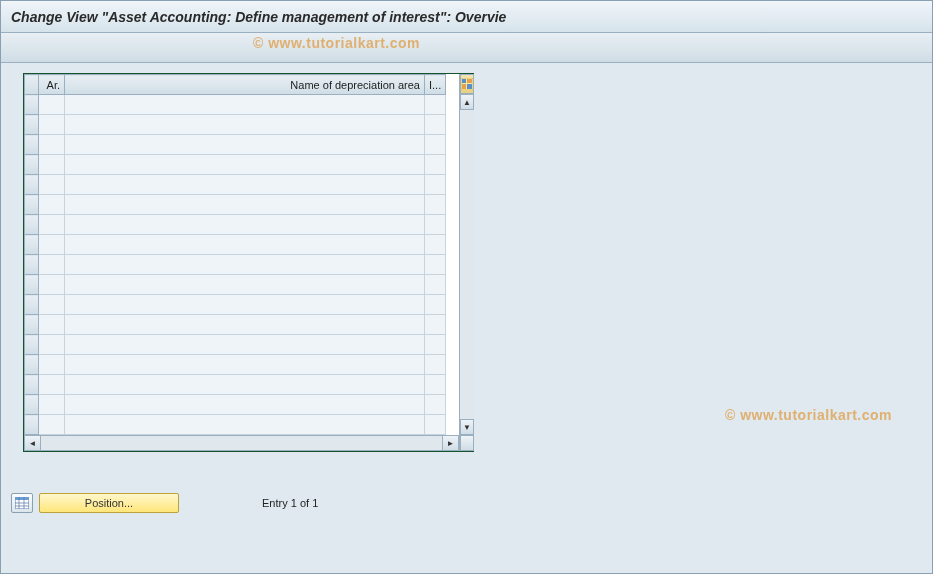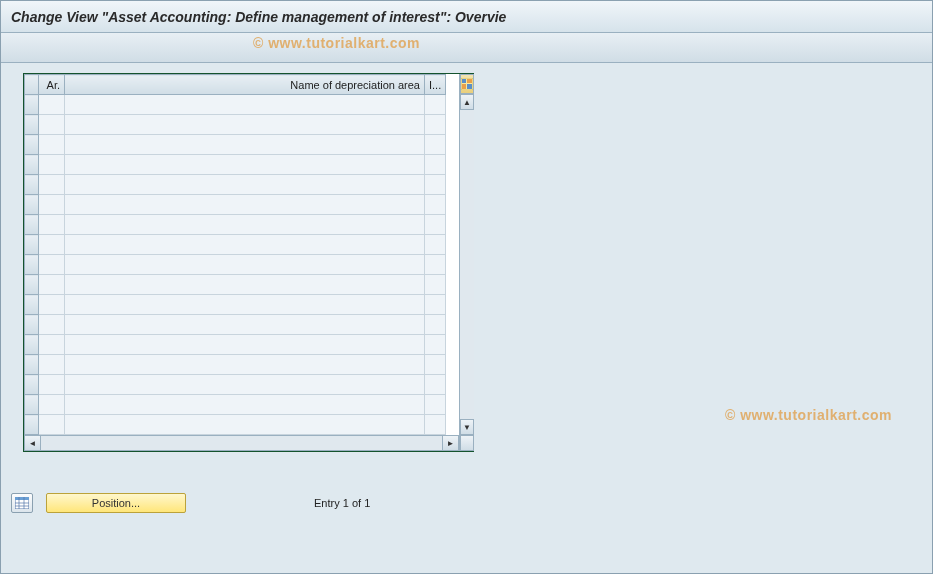--- a/index.html
+++ b/index.html
@@ -154,21 +154,21 @@
       cursor: pointer;
     }
     .hscroll-btn:last-child { border-right: none; border-left: 1px solid #9ab0c0; }
     .hscroll-track { flex: 1; }
     .footer-row {
       position: absolute;
       bottom: 60px;
       left: 10px;
       display: flex;
       align-items: center;
-      gap: 13px;
+      gap: 6px;
       justify-content: flex-end;
     }
     .icon-btn {
       width: 22px;
       height: 20px;
       background: linear-gradient(to bottom, #fcfdfe, #dce5ec);
       border: 1px solid #8aa0b0;
       border-radius: 2px;
       display: flex;
       align-items: center;
@@ -182,21 +182,21 @@
       border: 1px solid #bba23a;
       border-radius: 2px;
       display: flex;
       align-items: center;
       justify-content: center;
       font-size: 11px;
       color: #333;
       cursor: pointer;
     }
     .entry-text {
-      margin-left: 115px;
+      margin-left: 77px;
       font-size: 11px;
       color: #222;
     }
   </style>
 </head>
 <body>
 
 <div class="header">
   <span class="header-title">Change View "Asset Accounting: Define management of interest": Overvie</span>
 </div>

